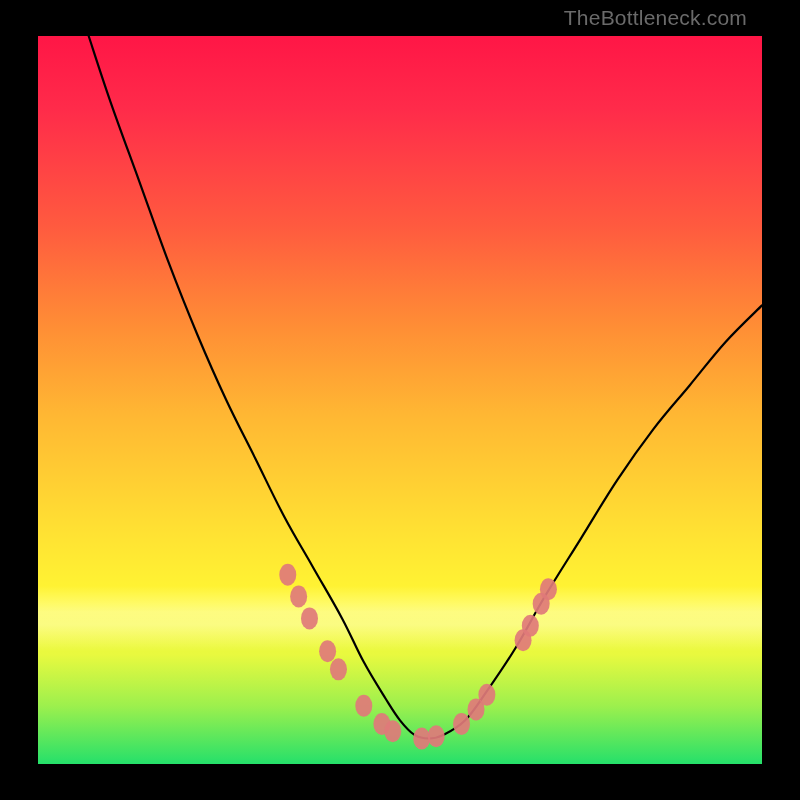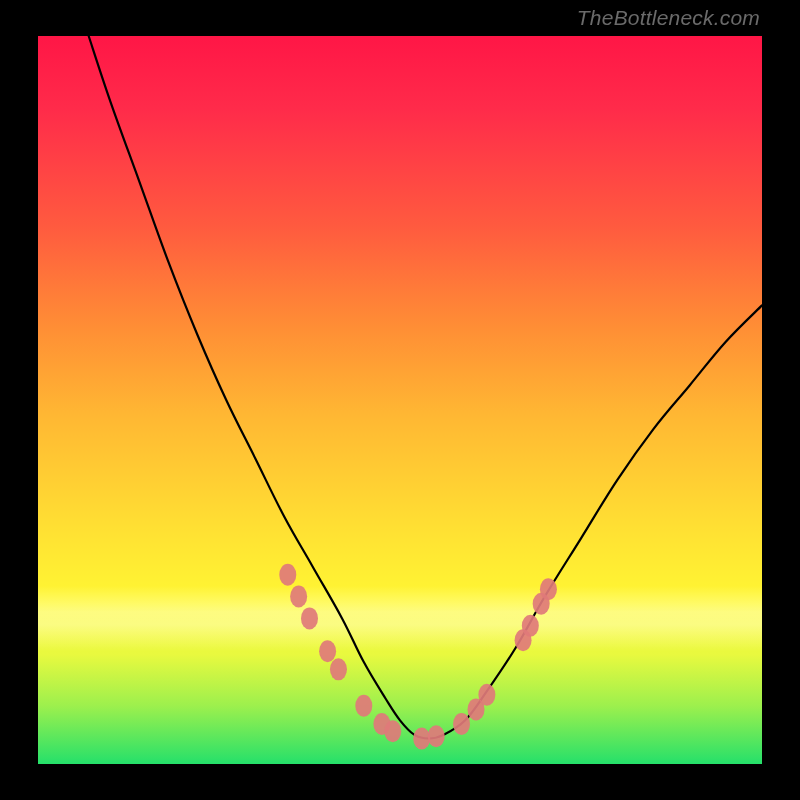--- a/index.html
+++ b/index.html
@@ -51,26 +51,25 @@
       rgba(255,255,170,0) 0%,
       rgba(255,255,190,0.55) 40%,
       rgba(255,255,190,0.55) 60%,
       rgba(255,255,170,0) 100%
     );
     pointer-events: none;
   }
   .watermark {
     position: absolute;
     top: 6px;
-    right: 40px;
+    right: 53px;
     color: #6a6a6a;
     font-size: 21px;
     font-weight: 500;
     letter-spacing: 0.2px;
-    font-style: italic;
   }
   svg.curve {
     position: absolute;
     inset: 0;
     width: 100%;
     height: 100%;
     overflow: visible;
   }
 </style>
 </head>

